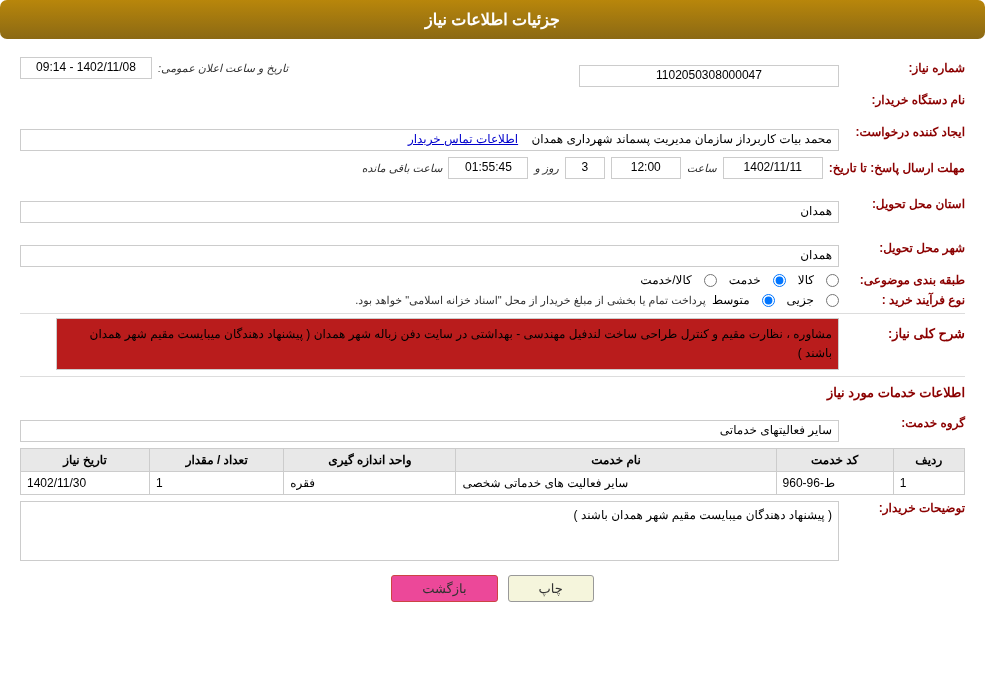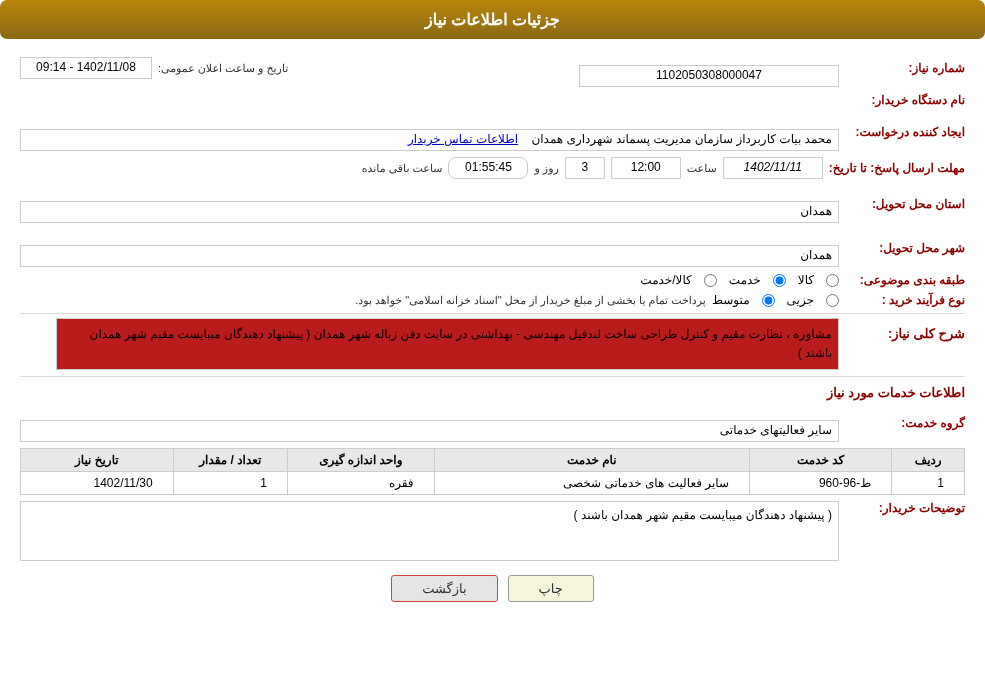--- a/index.html
+++ b/index.html
@@ -50,20 +50,21 @@
     }
     .link-text {
       color: #0000cc;
       text-decoration: underline;
       cursor: pointer;
     }
     .small-label {
       font-size: 11px;
       color: #333;
       white-space: nowrap;
+      font-style: italic;
     }
     .small-box {
       border: 1px solid #ccc;
       background: #fff;
       padding: 2px 4px;
       min-height: 22px;
       text-align: center;
     }
     .deadline-row {
       display: flex;
@@ -104,22 +105,22 @@
     }
     .services-table th {
       background: #e8e8e8;
       border: 1px solid #ccc;
       padding: 4px 6px;
       text-align: center;
       font-weight: bold;
     }
     .services-table td {
       border: 1px solid #ccc;
-      padding: 4px 20px;
-      text-align: right;
+      padding: 4px 6px;
+      text-align: left;
     }
     .services-table tr:nth-child(even) td {
       background: #f9f9f9;
     }
     .buyer-notes {
       display: flex;
       align-items: flex-start;
       margin: 6px 0;
       gap: 6px;
     }
@@ -142,21 +143,21 @@
       font-size: 13px;
       cursor: pointer;
       border: 1px solid #999;
       border-radius: 3px;
     }
     .btn-print {
       background: #f5f5dc;
       color: #333;
     }
     .btn-back {
-      background: #e5e5e5;
+      background: #ec4899;
       color: #333;
       border: 1px solid #cc4444;
     }
     .divider {
       border-top: 1px solid #ddd;
       margin: 4px 0;
     }
     .purchase-type-row {
       display: flex;
       align-items: center;
@@ -194,26 +195,26 @@
       <span class="label">ایجاد کننده درخواست:</span>
       <div class="value-box">
         <span>محمد بیات کاربرداز سازمان مدیریت پسماند شهرداری همدان</span>
         &nbsp;&nbsp;
         <span class="link-text">اطلاعات تماس خریدار</span>
       </div>
     </div>
 
     <div class="info-row deadline-row">
       <span class="label">مهلت ارسال پاسخ: تا تاریخ:</span>
-      <div class="small-box" style="width:100px;font-style:italic;">1402/11/11</div>
+      <div class="small-box" style="width:100px;">1402/11/11</div>
       <span class="small-label">ساعت</span>
       <div class="small-box" style="width:70px;">12:00</div>
       <div class="small-box" style="width:40px;">3</div>
       <span class="small-label">روز و</span>
-      <div class="small-box" style="width:80px;border-radius:8px;">01:55:45</div>
+      <div class="small-box" style="width:80px;">01:55:45</div>
       <span class="small-label">ساعت باقی مانده</span>
     </div>
 
     <div class="info-row">
       <span class="label">استان محل تحویل:</span>
       <div class="value-box">همدان</div>
     </div>
 
     <div class="info-row">
       <span class="label">شهر محل تحویل:</span>

